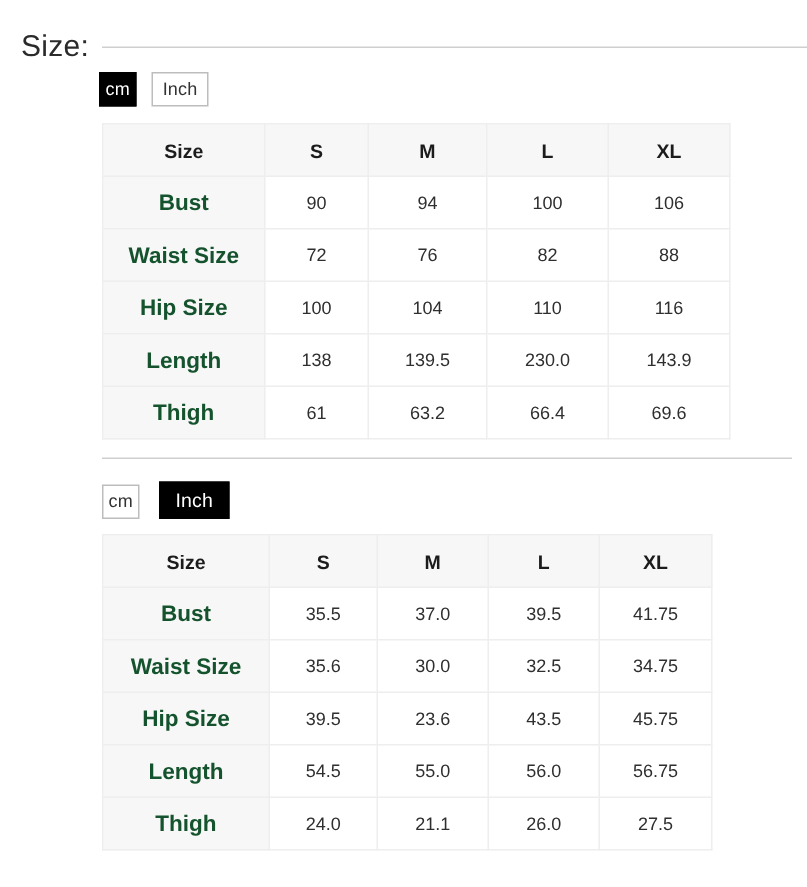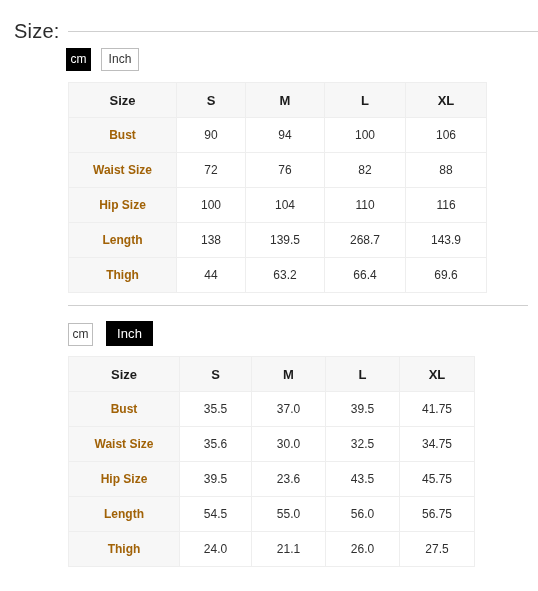--- a/index.html
+++ b/index.html
@@ -109,22 +109,22 @@
   .size-table thead th {
     background: #f7f7f7;
     font-weight: bold;
     font-size: 13px;
     color: #1c1c1c;
   }
   
   .size-table tbody th {
     background: #f7f7f7;
     font-weight: bold;
-    font-size: 12px;
-    color: #a16207;
+    font-size: 15px;
+    color: #14532d;
   }
 
   
   .size-table-1 col.c-label { width: 108px; }
   .size-table-1 col.c-s     { width: 69px;  }
   .size-table-1 col.c-m     { width: 79px;  }
   .size-table-1 col.c-l     { width: 81px;  }
   .size-table-1 col.c-xl    { width: 81px;  }
   
   .size-table-2 col.c-label { width: 111px; }
@@ -181,26 +181,26 @@
       <th>Hip Size</th>
       <td>100</td>
       <td>104</td>
       <td>110</td>
       <td>116</td>
     </tr>
     <tr>
       <th>Length</th>
       <td>138</td>
       <td>139.5</td>
-      <td>268.7</td>
+      <td>230.0</td>
       <td>143.9</td>
     </tr>
     <tr>
       <th>Thigh</th>
-      <td>44</td>
+      <td>61</td>
       <td>63.2</td>
       <td>66.4</td>
       <td>69.6</td>
     </tr>
   </tbody>
 </table>
 
 <div class="divider divider-2"></div>
 
 <div class="unit-toggle unit-toggle-2">

